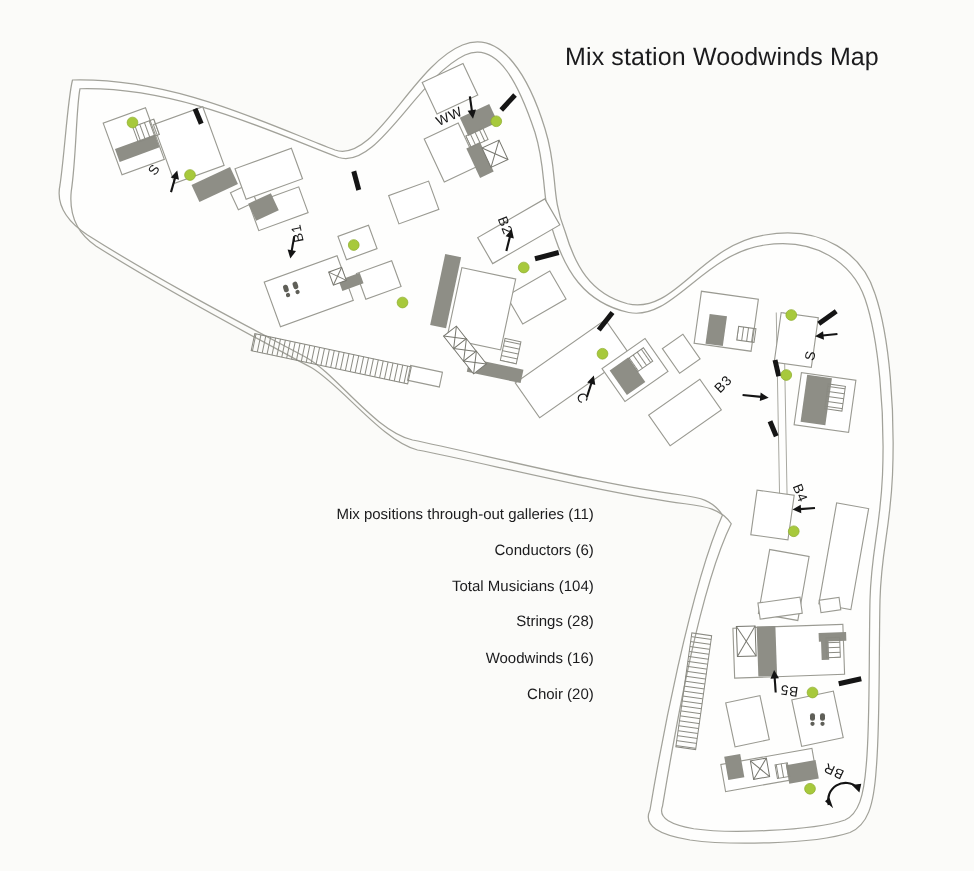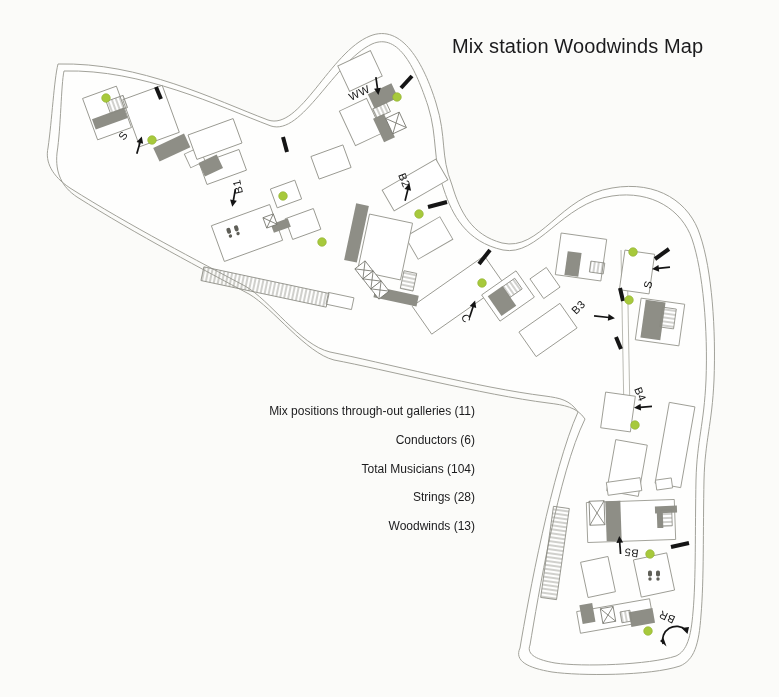--- a/index.html
+++ b/index.html
@@ -298,16 +298,17 @@
 
 <div class="map-title">
   <div>Mix station Woodwinds Map</div>
 </div>
 
 <div class="stats">
   <div>Mix positions through-out galleries (11)</div>
   <div>Conductors (6)</div>
   <div>Total Musicians (104)</div>
   <div>Strings (28)</div>
-  <div>Woodwinds (13)</div>
+  <div>Woodwinds (16)</div>
+  <div>Choir (20)</div>
 </div>
 
 </div>
 
 </body></html>

